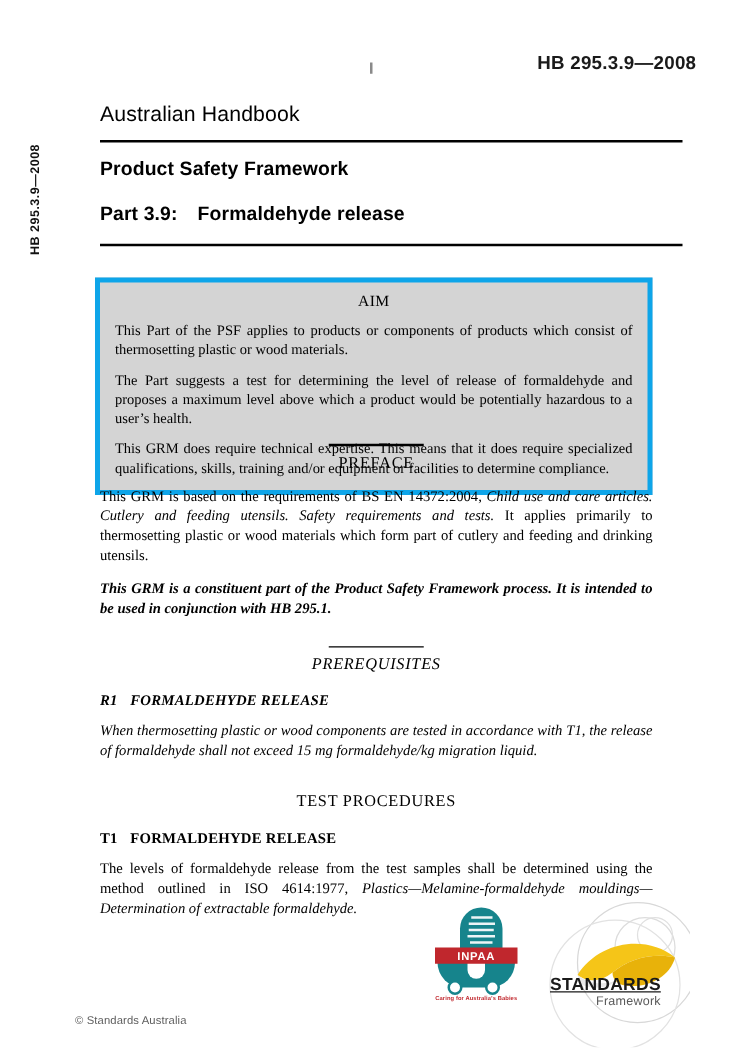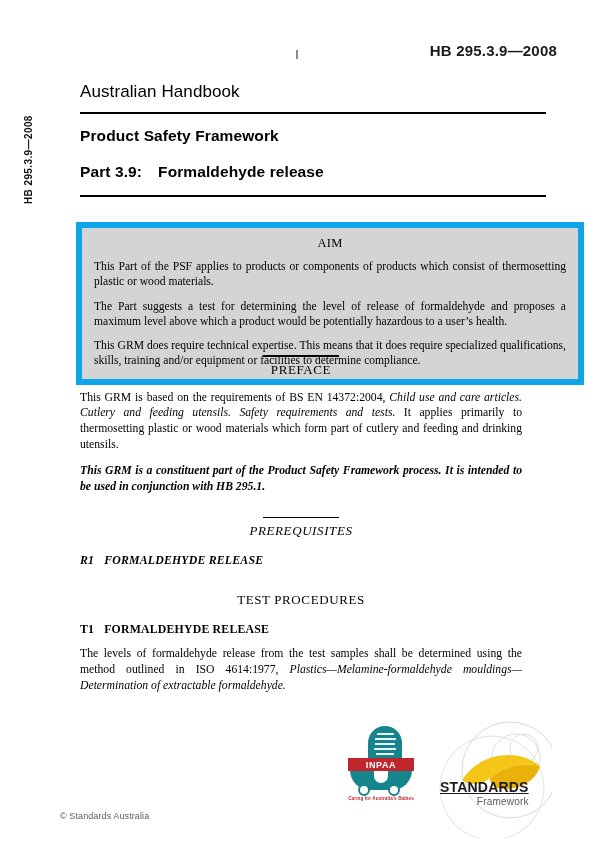--- a/index.html
+++ b/index.html
@@ -90,23 +90,23 @@
   .title-line.second {
     margin-top: 18px;
   }
   .title-line .part-label { margin-right: 16px; }
 
   
   .aim-box {
     position: absolute;
     left: 76px;
     top: 222px;
-    width: 508px;
+    width: 446px;
     box-sizing: border-box;
-    border: 6px solid #0ea5e9;
+    border: 4px solid #0ea5e9;
     background: #d4d4d4;
     padding: 8px 12px 10px 12px;
   }
   .aim-title {
     text-align: center;
     font-size: 12.5px;
     margin-bottom: 8px;
     letter-spacing: 0.3px;
   }
   .aim-para {
@@ -344,20 +344,21 @@
 
     <div class="sec-rule"></div>
     <div class="sec-heading">PREFACE</div>
     <p class="body-para"><span>This GRM is based on the requirements of BS EN 14372:2004, </span><span class="ital">Child use and care articles. Cutlery and feeding utensils. Safety requirements and tests.</span><span> It applies primarily to thermosetting plastic or wood materials which form part of cutlery and feeding and drinking utensils.</span></p>
     <p class="body-para bold-italic">This GRM is a constituent part of the Product Safety Framework process. It is intended to be used in conjunction with HB 295.1.</p>
 
     <div class="gap-before-prereq">
       <div class="sec-rule"></div>
       <div class="sec-heading">PREREQUISITES</div>
       <div class="sub-heading"><span class="code">R1</span><span>FORMALDEHYDE RELEASE</span></div>
+      <p class="body-para">When thermosetting plastic or wood components are tested in accordance with T1, the release of formaldehyde shall not exceed 15 mg formaldehyde/kg migration liquid.</p>
     </div>
 
     <div class="gap-before-test">
       <div class="sec-heading">TEST PROCEDURES</div>
       <div class="sub-heading"><span class="code">T1</span><span>FORMALDEHYDE RELEASE</span></div>
       <p class="body-para"><span>The levels of formaldehyde release from the test samples shall be determined using the method outlined in ISO 4614:1977, </span><span class="ital">Plastics—Melamine-formaldehyde mouldings—Determination of extractable formaldehyde.</span></p>
     </div>
 
   </div>
 

